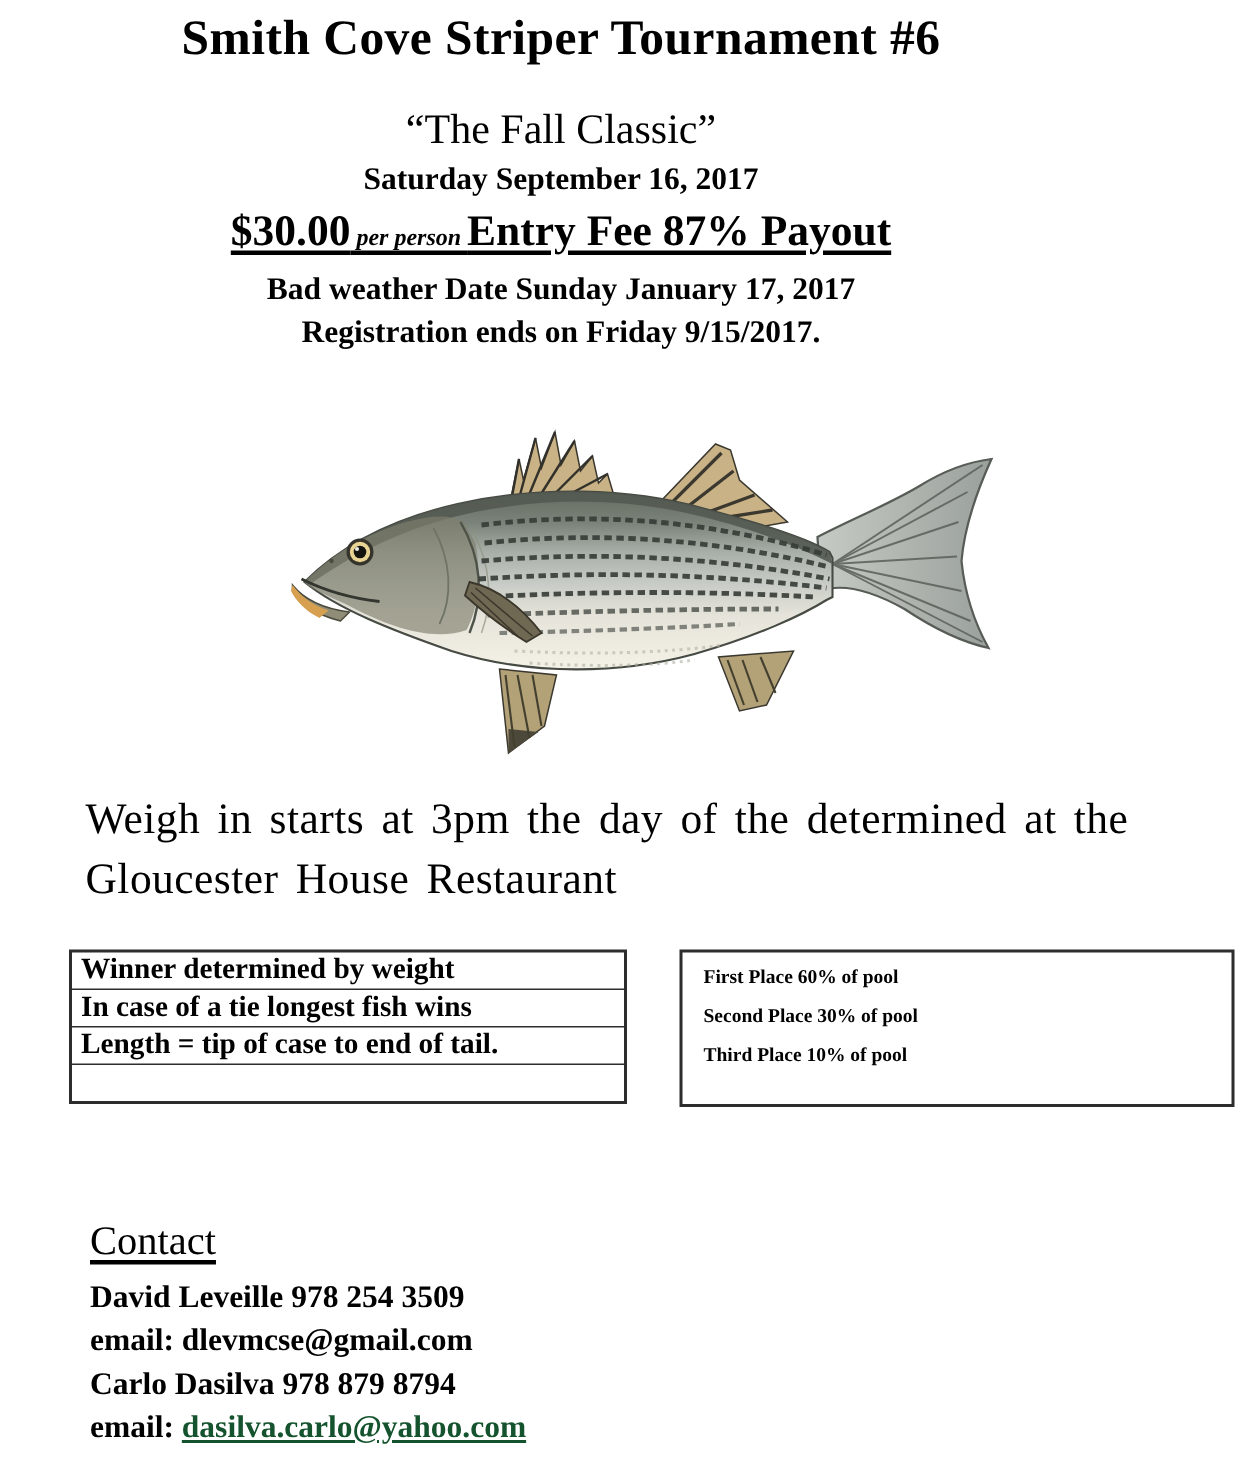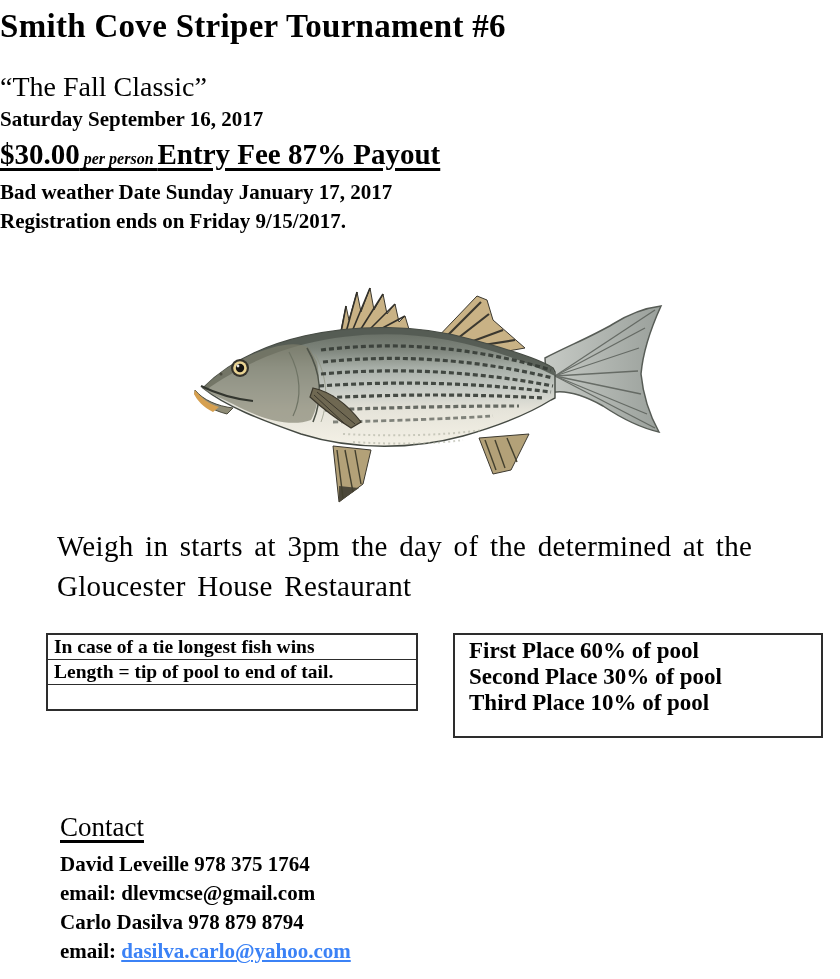--- a/index.html
+++ b/index.html
@@ -6,21 +6,21 @@
   #page {
     position: relative;
     width: 840px;
     height: 979px;
     background: #ffffff;
     font-family: "Liberation Serif", serif;
     color: #000000;
     overflow: hidden;
   }
   .abs { position: absolute; }
-  .centered { left: 0; width: 748px; text-align: left; }
+  .centered { left: 0; width: 748px; text-align: center; }
 
   #title       { top: 8px;   font-size: 33px; font-weight: bold; letter-spacing: 0.3px; }
   #subtitle    { top: 71px;  font-size: 28px; font-weight: normal; }
   #date-line   { top: 107px; font-size: 21px; font-weight: bold; }
 
   #fee-line    { top: 138px; font-size: 29px; font-weight: bold; }
   #fee-line .underline-wrap {
     text-decoration: underline;
     text-decoration-thickness: 2.5px;
     text-underline-offset: 4px;
@@ -53,38 +53,38 @@
   }
   #rules-table .t-row:last-child { border-bottom: none; }
 
   #prize-box {
     left: 453px; top: 633px; width: 352px; height: 98px;
     border: 2px solid #2d2d2d;
     padding: 3px 0 0 14px;
     background: #ffffff;
   }
   #prize-box .p-line {
-    font-size: 23px; font-weight: bold; line-height: 26px;
+    font-size: 13px; font-weight: bold; line-height: 26px;
     white-space: nowrap;
   }
 
   #contact-heading {
     left: 60px; top: 812px;
     font-size: 27px; font-weight: normal;
     text-decoration: underline;
     text-decoration-thickness: 2.5px;
     text-underline-offset: 4px;
   }
   #contact-block {
     left: 60px; top: 850px;
     font-size: 21px; font-weight: bold; line-height: 29px;
   }
   #contact-block .c-line { display: block; white-space: nowrap; }
   a.email-link {
-    color: #3b82f6;
+    color: #14532d;
     text-decoration: underline;
     cursor: pointer;
   }
 </style>
 </head>
 <body>
 
 <div id="page">
 
   <div id="title" class="abs centered">Smith Cove Striper Tournament #6</div>
@@ -219,35 +219,36 @@
       </g>
     </svg>
   </div>
 
   <div id="weigh-in" class="abs">
     <span>Weigh in starts at 3pm the day of the determined at the</span>
     <span>Gloucester House Restaurant</span>
   </div>
 
   <div id="rules-table" class="abs">
+    <div class="t-row">Winner determined by weight</div>
     <div class="t-row">In case of a tie longest fish wins</div>
-    <div class="t-row">Length = tip of pool to end of tail.</div>
+    <div class="t-row">Length = tip of case to end of tail.</div>
     <div class="t-row"></div>
   </div>
 
   <div id="prize-box" class="abs">
     <div class="p-line">First Place 60% of pool</div>
     <div class="p-line">Second Place 30% of pool</div>
     <div class="p-line">Third Place 10% of pool</div>
   </div>
 
   <div id="contact-heading" class="abs">Contact</div>
 
   <div id="contact-block" class="abs">
-    <span class="c-line">David Leveille 978 375 1764</span>
+    <span class="c-line">David Leveille 978 254 3509</span>
     <span class="c-line">email: dlevmcse@gmail.com</span>
     <span class="c-line">Carlo Dasilva 978 879 8794</span>
     <span class="c-line">
       <span>email: </span><a class="email-link" href="#">dasilva.carlo@yahoo.com</a>
     </span>
   </div>
 
 </div>
 
 </body></html>

